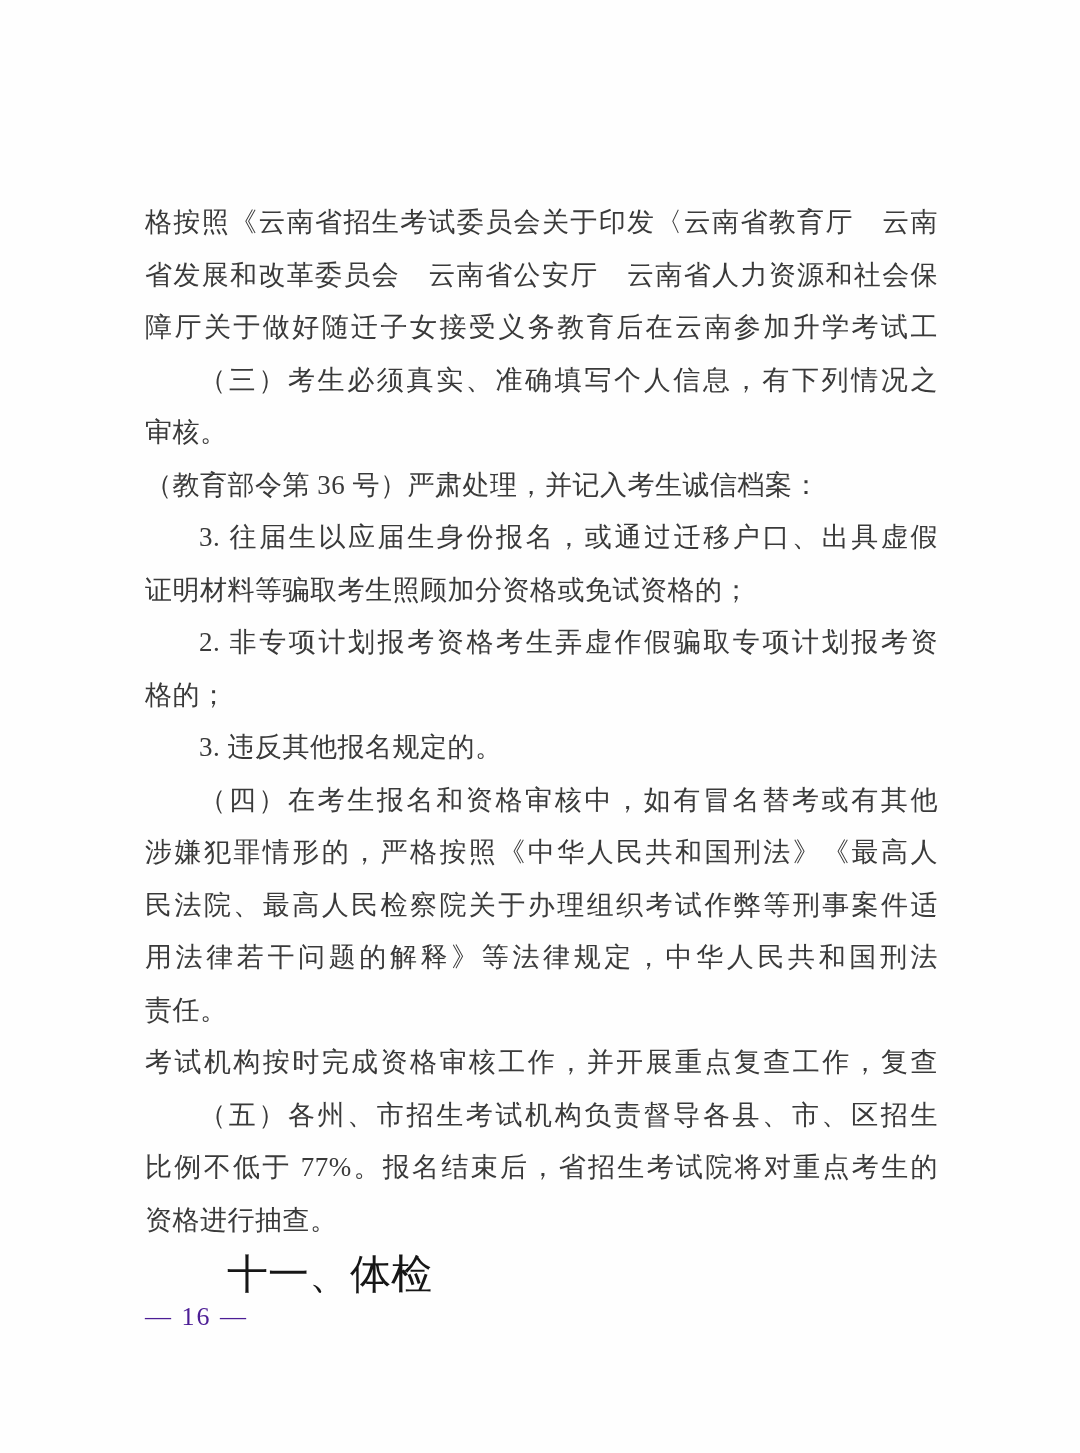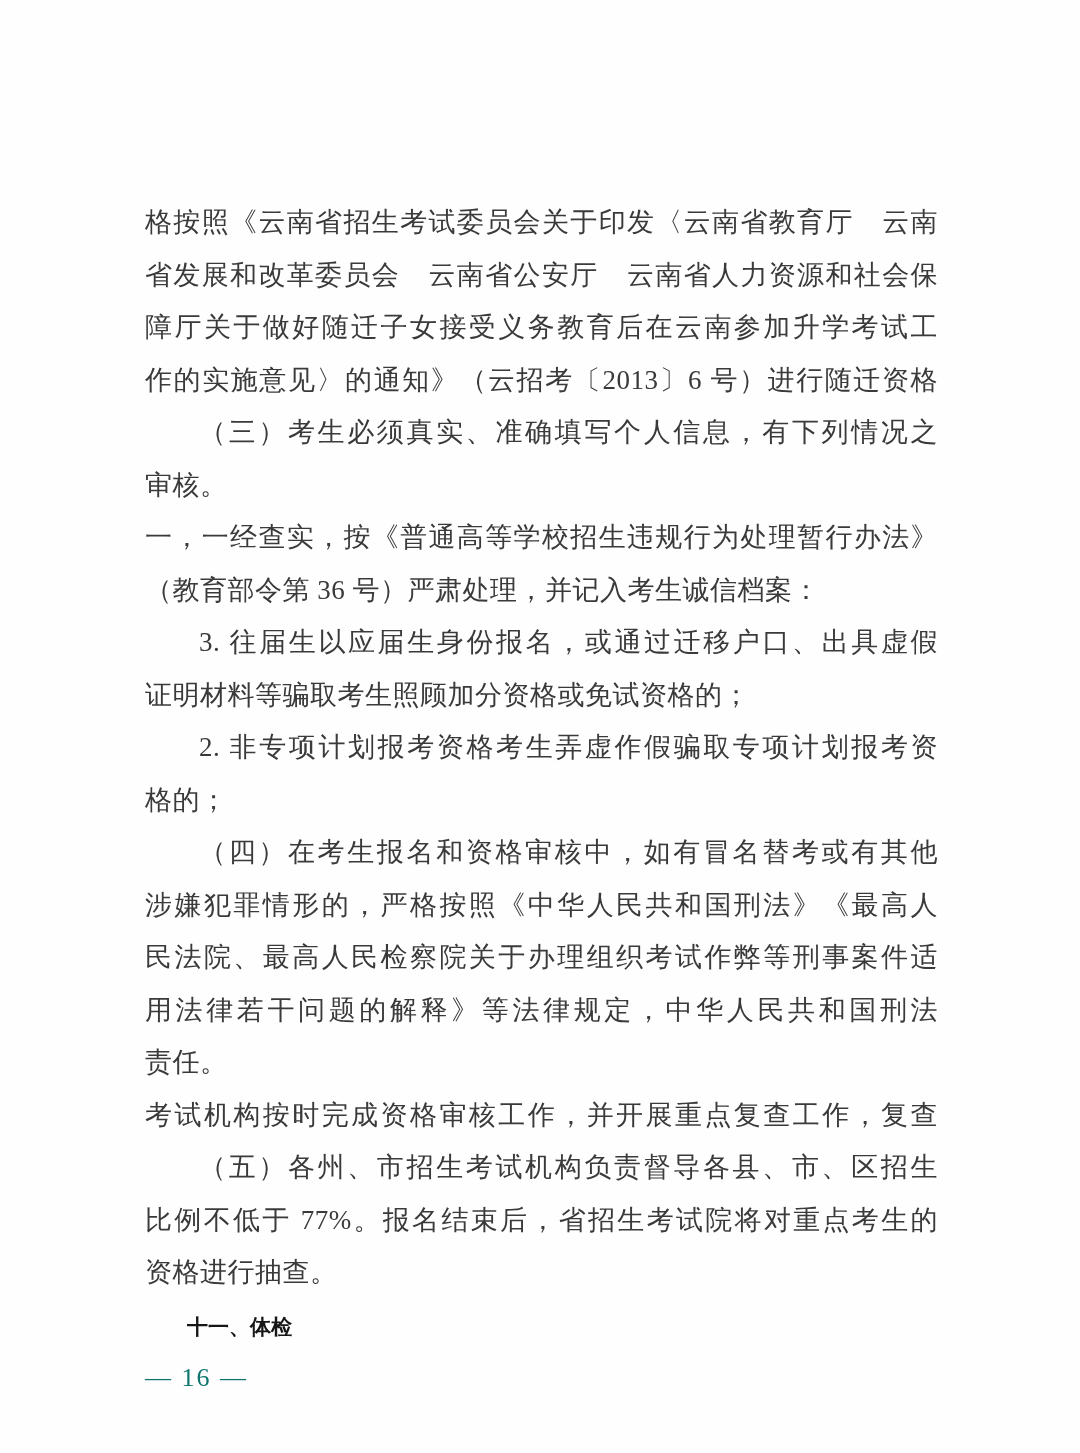--- a/index.html
+++ b/index.html
@@ -32,52 +32,51 @@
     text-align: justify;
     text-align-last: justify;
     text-justify: inter-character;
   }
   .line.indent {
     text-indent: 2em;
   }
   .section-heading {
     margin: 6px 0 0 0;
     font-family: "Liberation Sans", "DejaVu Sans", sans-serif;
-    font-weight: 700;
-    font-size: 21px;
+    font-weight: 400;
+    font-size: 41px;
     line-height: 44px;
     color: #161616;
     text-indent: 2em;
   }
   .page-number {
-    margin-top: 12px;
+    margin-top: 4px;
     font-size: 26px;
     line-height: 34px;
     letter-spacing: 2px;
-    color: #0f766e;
+    color: #4c1d95;
   }
 </style>
 </head>
 <body>
 
 <div class="page">
   <div class="text-block">
     <div id="lines-container">
         <div class="line justify">格按照《云南省招生考试委员会关于印发〈云南省教育厅　云南</div>
         <div class="line justify">省发展和改革委员会　云南省公安厅　云南省人力资源和社会保</div>
         <div class="line justify">障厅关于做好随迁子女接受义务教育后在云南参加升学考试工</div>
-        <div class="line justify">作的实施意见〉的通知》（云招考〔2013〕6 号）进行随迁资格</div>
         <div class="line justify indent">（三）考生必须真实、准确填写个人信息，有下列情况之</div>
         <div class="line">审核。</div>
-        <div class="line justify">一，一经查实，按《普通高等学校招生违规行为处理暂行办法》</div>
         <div class="line">（教育部令第 36 号）严肃处理，并记入考生诚信档案：</div>
         <div class="line justify indent">3. 往届生以应届生身份报名，或通过迁移户口、出具虚假</div>
         <div class="line">证明材料等骗取考生照顾加分资格或免试资格的；</div>
         <div class="line justify indent">2. 非专项计划报考资格考生弄虚作假骗取专项计划报考资</div>
         <div class="line">格的；</div>
+        <div class="line indent">3. 违反其他报名规定的。</div>
         <div class="line justify indent">（四）在考生报名和资格审核中，如有冒名替考或有其他</div>
         <div class="line justify">涉嫌犯罪情形的，严格按照《中华人民共和国刑法》《最高人</div>
         <div class="line justify">民法院、最高人民检察院关于办理组织考试作弊等刑事案件适</div>
         <div class="line justify">用法律若干问题的解释》等法律规定，中华人民共和国刑法</div>
         <div class="line">责任。</div>
         <div class="line justify">考试机构按时完成资格审核工作，并开展重点复查工作，复查</div>
         <div class="line justify indent">（五）各州、市招生考试机构负责督导各县、市、区招生</div>
         <div class="line justify">比例不低于 77%。报名结束后，省招生考试院将对重点考生的</div>
         <div class="line">资格进行抽查。</div>
       </div>

